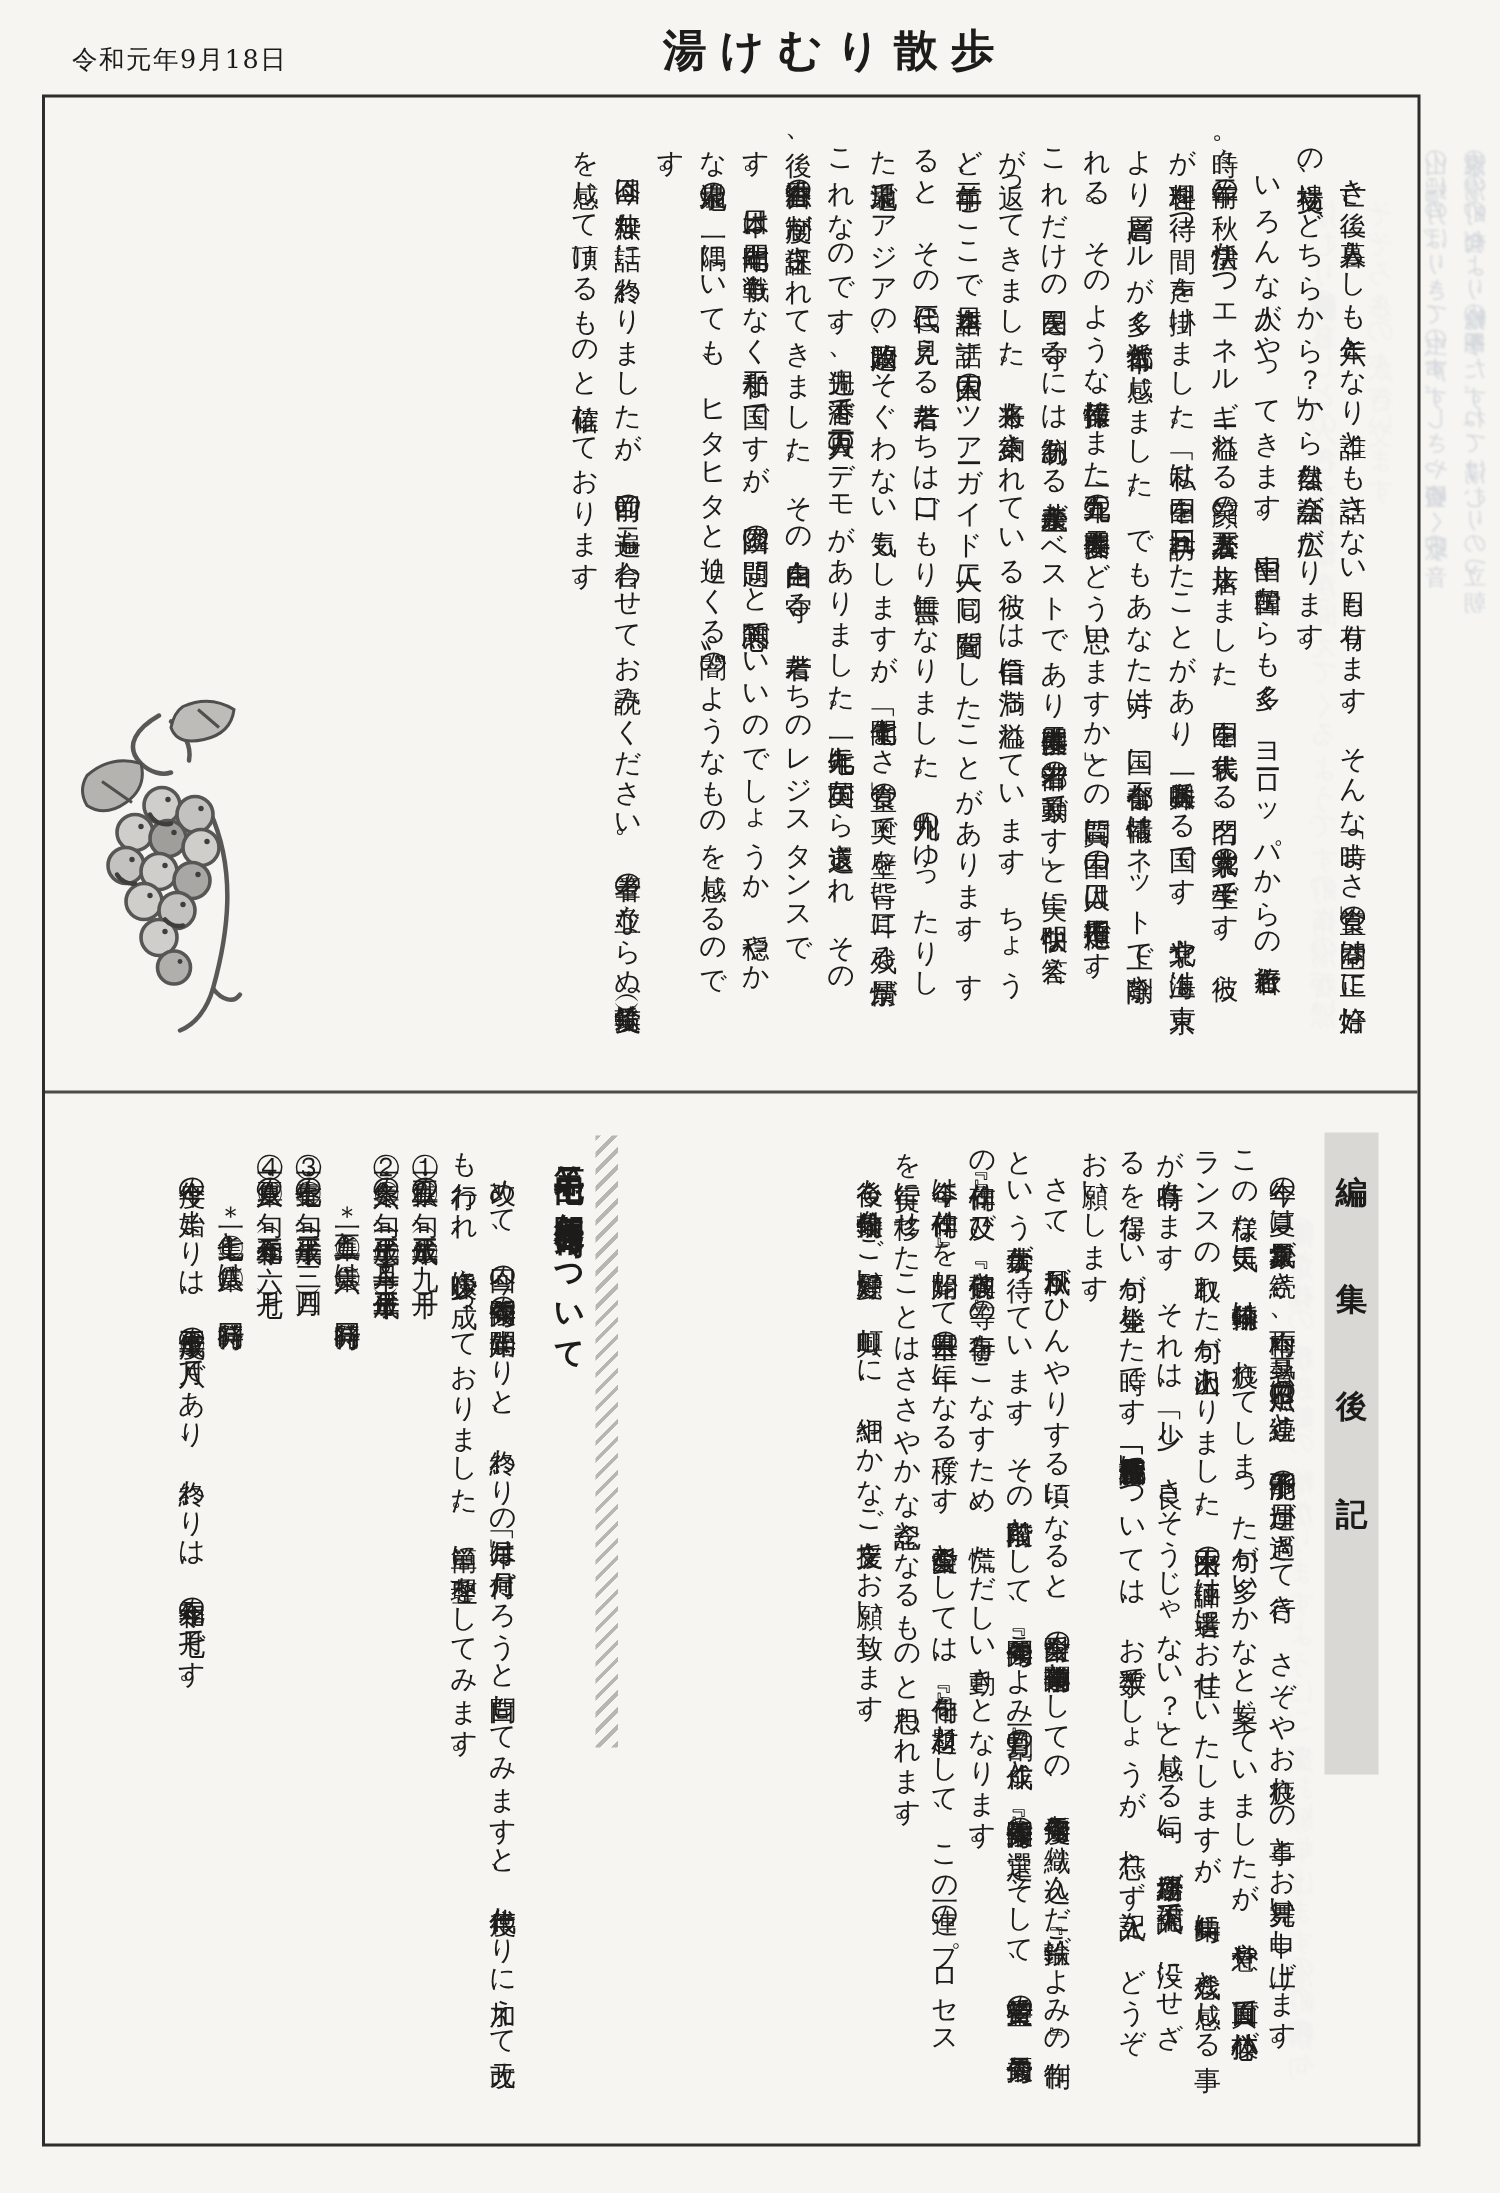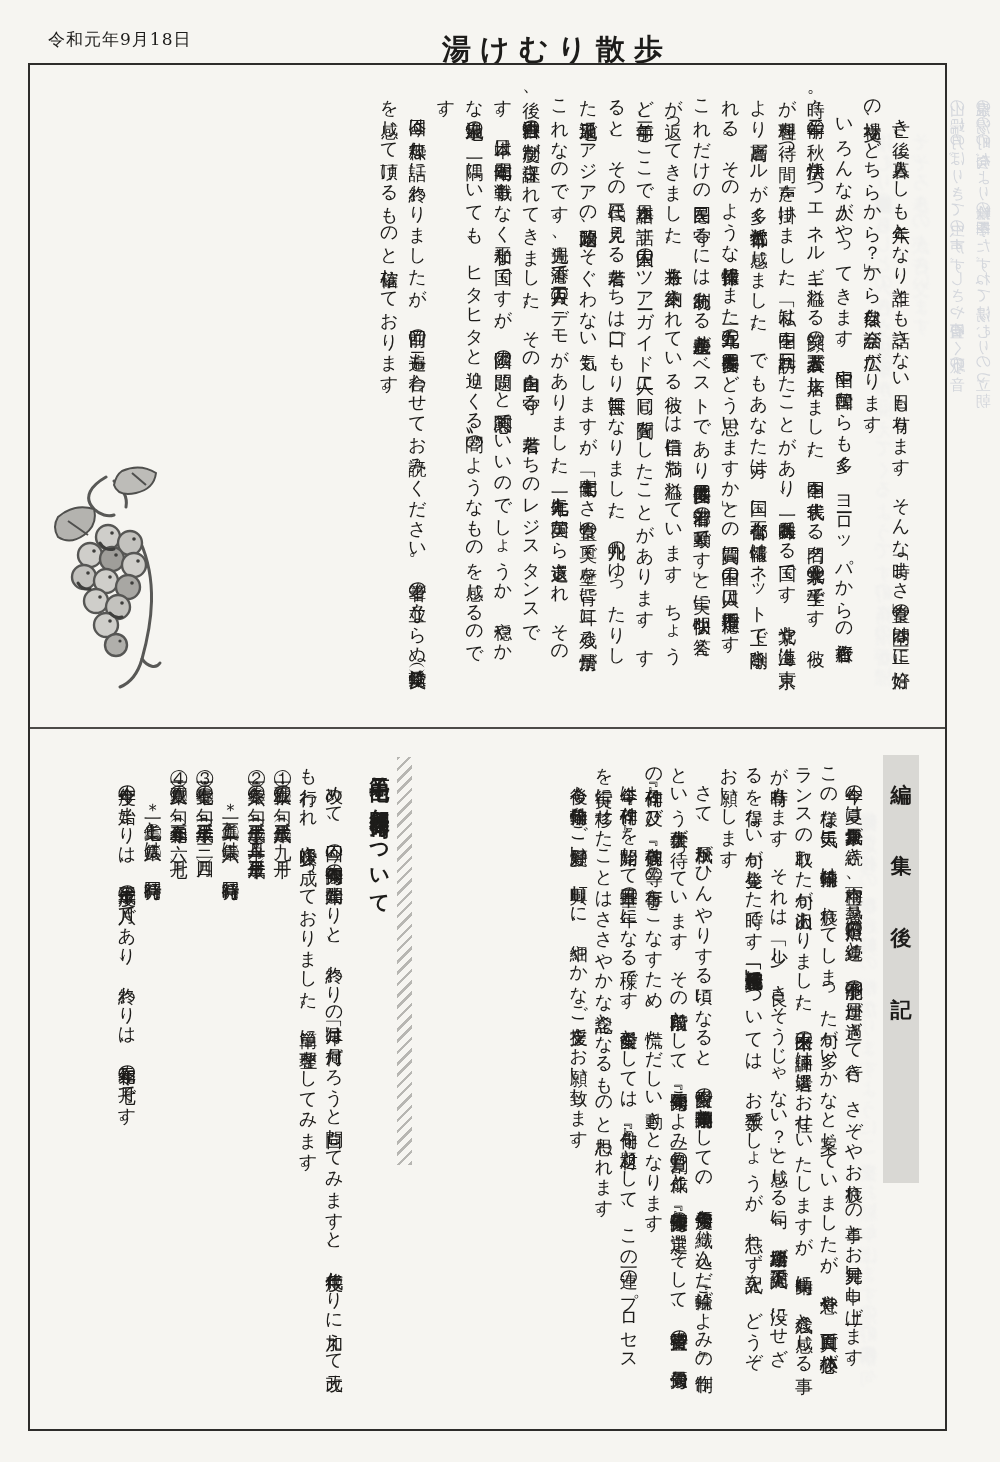--- a/index.html
+++ b/index.html
@@ -7,21 +7,21 @@
     width:1000px;height:1462px;position:relative;overflow:hidden;
     background:#f6f5f1;
     font-family:"DejaVu Serif","Liberation Serif",serif;
     color:#1d1c1a;
   }
   
   .header{position:absolute;top:0;left:12px;width:100%;height:62px;border-radius:19px;}
   .hdr-date{position:absolute;left:36px;top:28px;font-size:17px;letter-spacing:1px;}
   .hdr-title{
     position:absolute;left:50%;top:14px;transform:translateX(-50%) translateX(45px);
-    font-size:29px;font-weight:bold;letter-spacing:9px;white-space:nowrap;margin-top:16px;
+    font-size:29px;font-weight:bold;letter-spacing:9px;white-space:nowrap;
   }
   .hdr-issue{position:absolute;right:14px;top:28px;font-size:17px;letter-spacing:1px;}
   
   .outer-box{
     position:absolute;left:28px;top:63px;width:915px;height:1364px;
     border:2px solid #2e2d2b;background:transparent;
   }
   .top-section{position:relative;width:100%;height:662px;border-bottom:2px solid #4c4b48;}
   .bottom-section{position:relative;width:100%;height:698px;}
   

